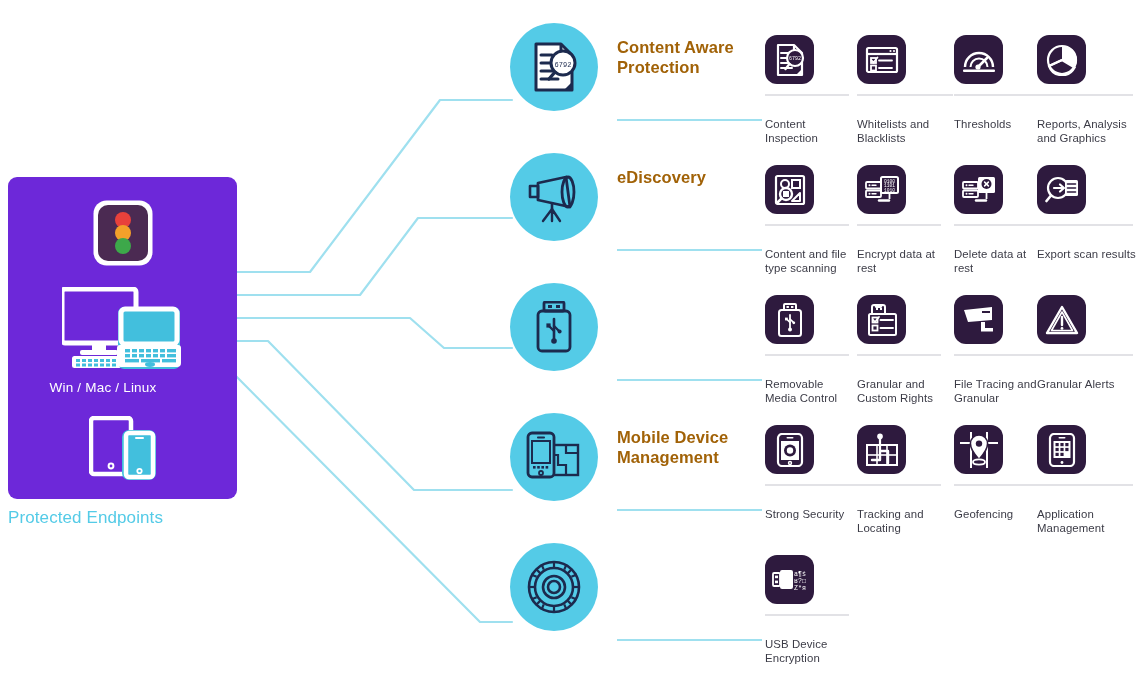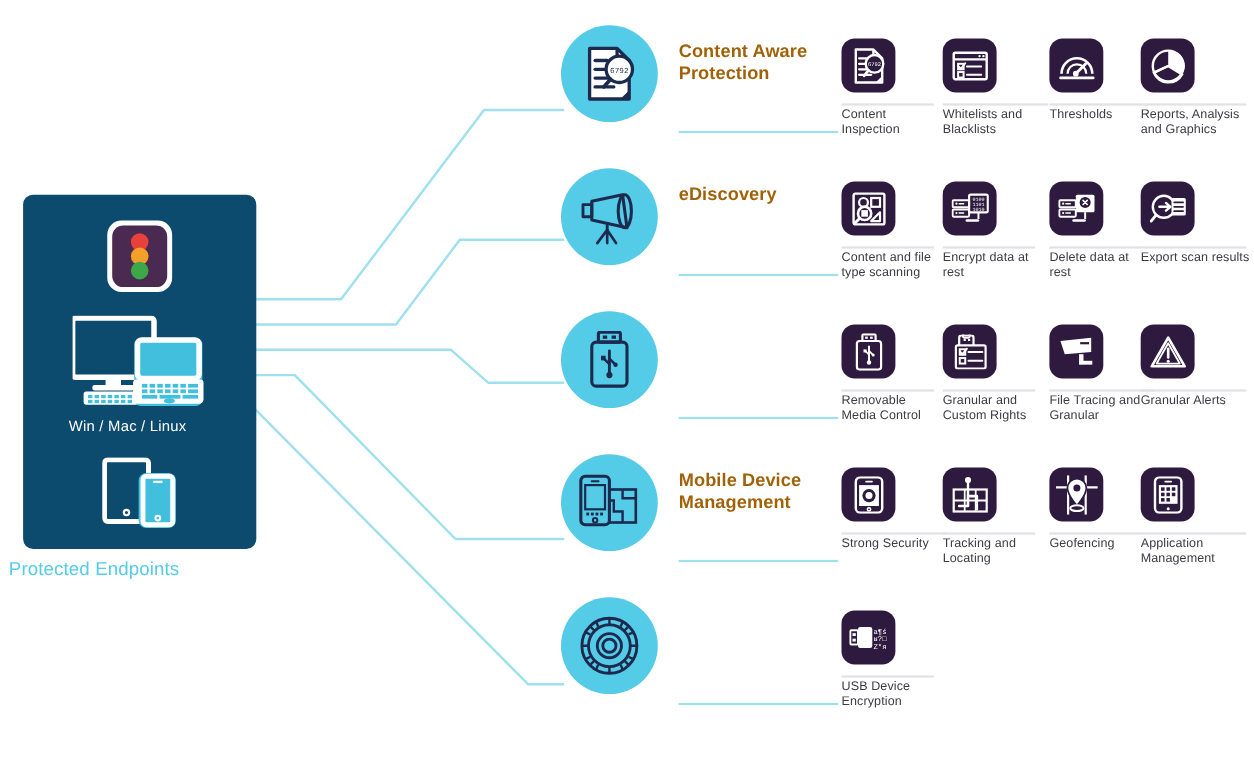--- a/index.html
+++ b/index.html
@@ -16,25 +16,25 @@
     position: relative;
     width: 1140px;
     height: 690px;
     overflow: hidden;
     background: #ffffff;
   }
 
   
   #endpoint-panel {
     position: absolute;
-    left: 21px;
+    left: 8px;
     top: 177px;
-    width: 212px;
+    width: 229px;
     height: 322px;
-    background: #0c4a6e;
+    background: #6d28d9;
     border-radius: 9px;
   }
   #endpoint-panel .traffic-wrap {
     position: absolute;
     left: 50%;
     top: 22px;
     transform: translateX(-50%);
   }
   #endpoint-panel .desktop-wrap {
     position: absolute;
@@ -154,21 +154,21 @@
     align-items: center;
     justify-content: center;
   }
   .feature-rule {
     margin-top: 10px;
     width: 84px;
     height: 2px;
     background: #e2e2e6;
   }
   .feature-label {
-    margin-top: 2px;
+    margin-top: 22px;
     font-size: 11.4px;
     line-height: 13.6px;
     color: #3b3b46;
     letter-spacing: .1px;
   }
   .feature.wide .feature-rule { width: 96px; }
   .feature.wide .feature-label { width: 100px; }
   .feature.c3 .feature-rule { width: 96px; }
   .feature.c3 .feature-label { width: 105px; }
 </style>

